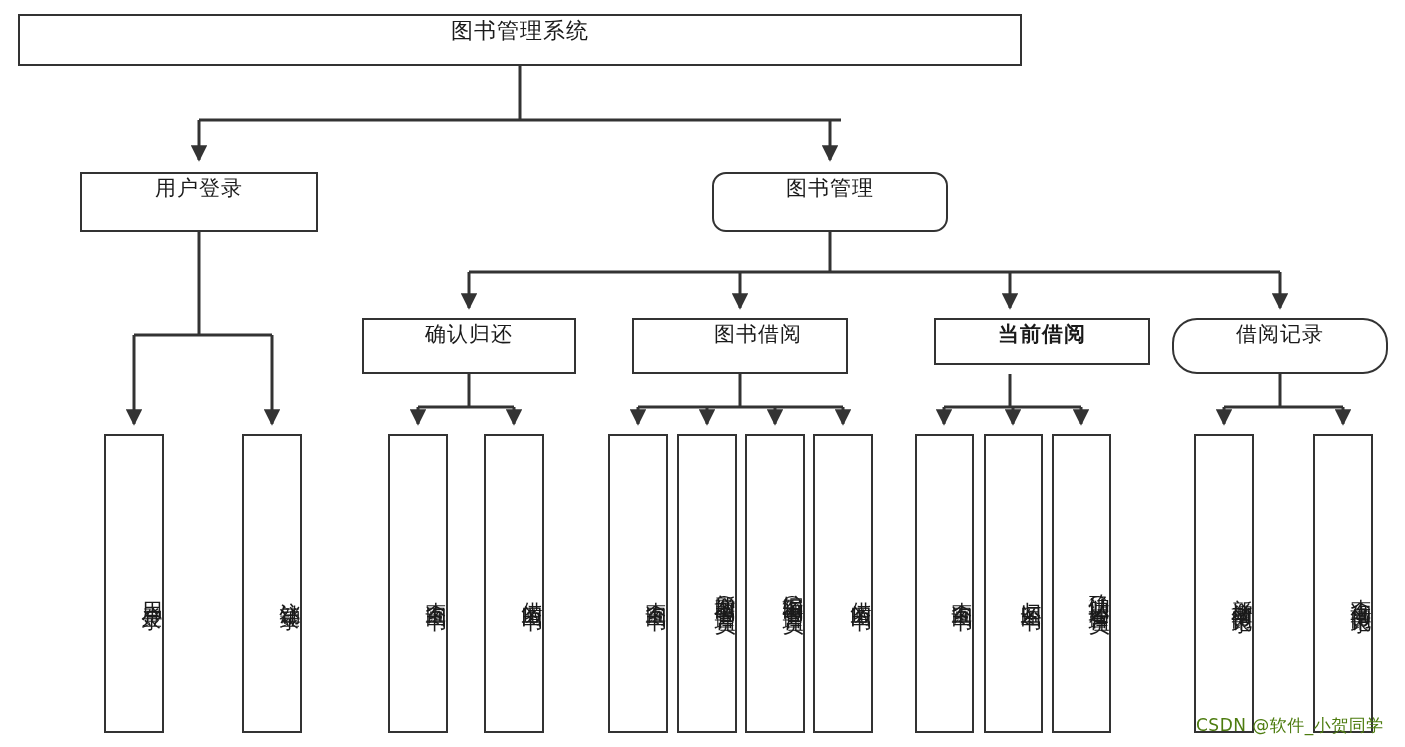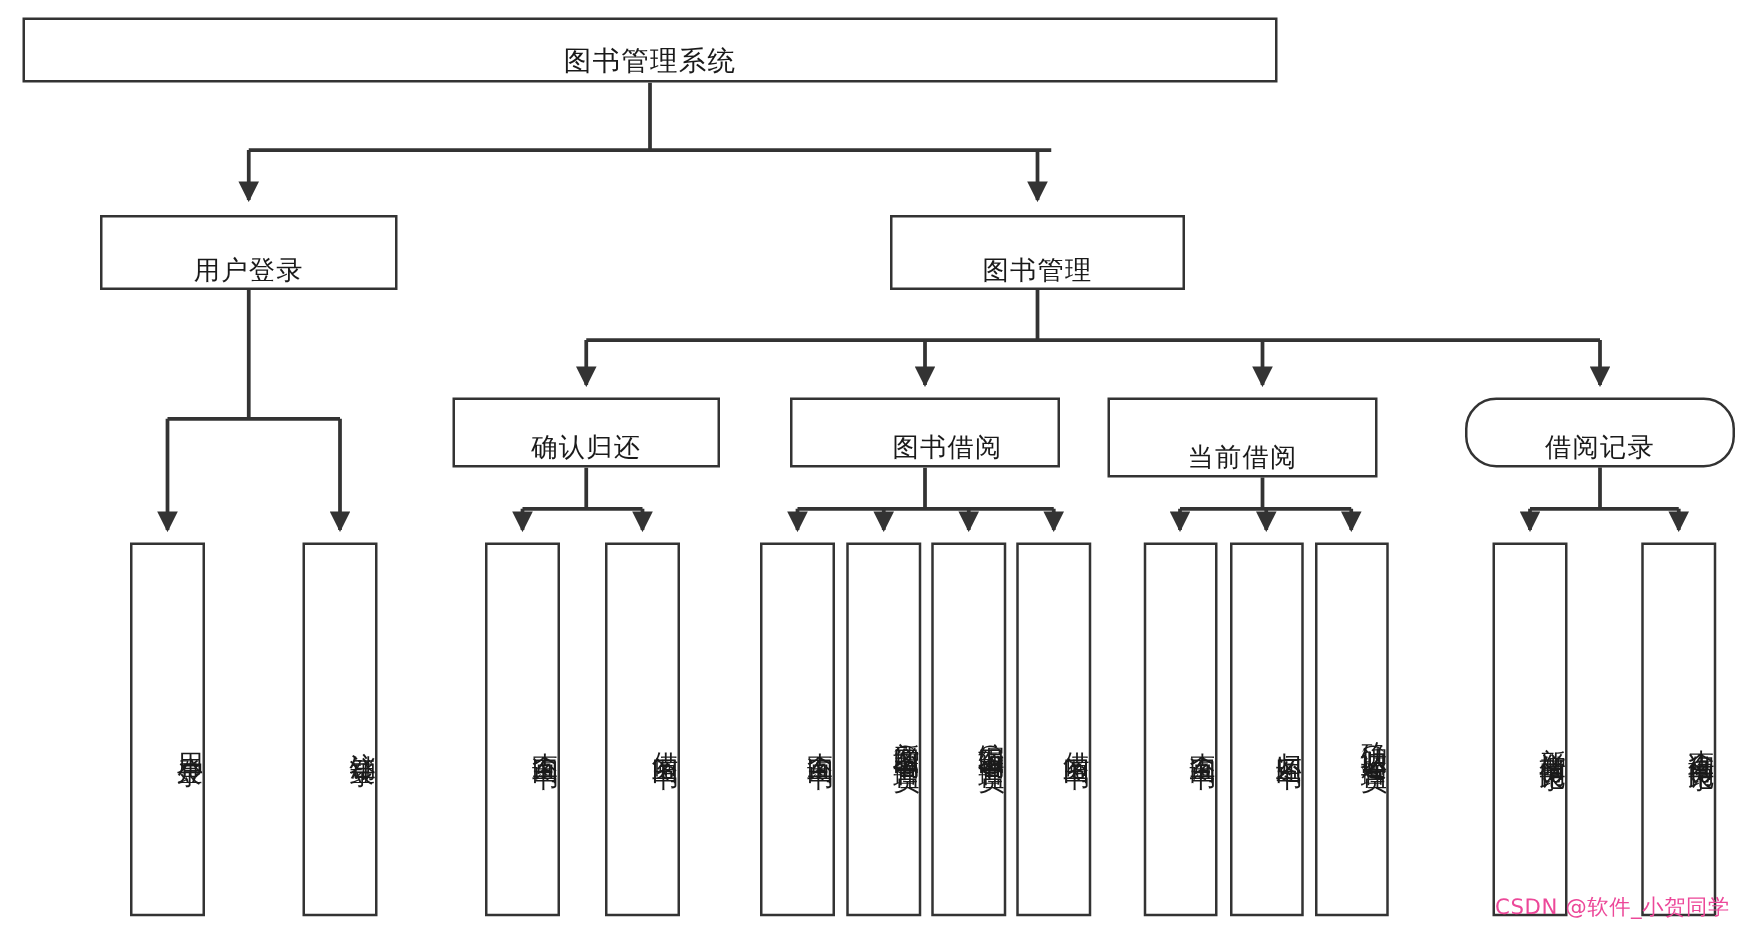--- a/index.html
+++ b/index.html
@@ -24,21 +24,21 @@
     width: 1405px;
     height: 747px;
     pointer-events: none;
   }
   .node {
     position: absolute;
     box-sizing: border-box;
     border: 2px solid #333333;
     background: #ffffff;
     display: flex;
-    align-items: flex-end;
+    align-items: flex-start;
     justify-content: center;
     color: #1a1a1a;
     text-align: center;
   }
   .node.horizontal {
     font-size: 21px;
     letter-spacing: 1px;
   }
   .node.vertical {
     writing-mode: vertical-rl;
@@ -48,21 +48,21 @@
     align-items: flex-start;
     justify-content: center;
     padding-top: 14px;
     line-height: 1;
   }
   .node.root {
     font-size: 22px;
   }
   .watermark {
     position: absolute;
-    color: #ec4899;
+    color: #4d7c0f;
     font-size: 17px;
     white-space: nowrap;
     letter-spacing: 0.5px;
     text-align: center;
   }
 </style>
 </head>
 <body>
 
 <div id="canvas">
@@ -117,31 +117,31 @@
     </g>
   </svg>
 
   <div class="node horizontal root" style="left:18px; top:14px; width:1004px; height:52px;">
     <span>图书管理系统</span>
   </div>
 
   <div class="node horizontal" style="left:80px; top:172px; width:238px; height:60px;">
     <span>用户登录</span>
   </div>
-  <div class="node horizontal" style="left:712px; top:172px; width:236px; height:60px;">
+  <div class="node horizontal" style="left:712px; top:172px; width:236px; height:60px;border-radius:14px;">
     <span>图书管理</span>
   </div>
 
   <div class="node horizontal" style="left:362px; top:318px; width:214px; height:56px;">
     <span>确认归还</span>
   </div>
   <div class="node horizontal" style="left:632px; top:318px; width:216px; height:56px;padding-left:36px;">
     <span>图书借阅</span>
   </div>
-  <div class="node horizontal" style="left:886px; top:318px; width:216px; height:64px;">
+  <div class="node horizontal" style="left:934px; top:318px; width:216px; height:47px;font-weight:bold;">
     <span>当前借阅</span>
   </div>
   <div class="node horizontal" style="left:1172px; top:318px; width:216px; height:56px;border-radius:25px;">
     <span>借阅记录</span>
   </div>
 
   <div class="node vertical" style="left:104px; top:434px; width:60px; height:299px;">
     <span>用户登录</span>
   </div>
   <div class="node vertical" style="left:242px; top:434px; width:60px; height:299px;">

